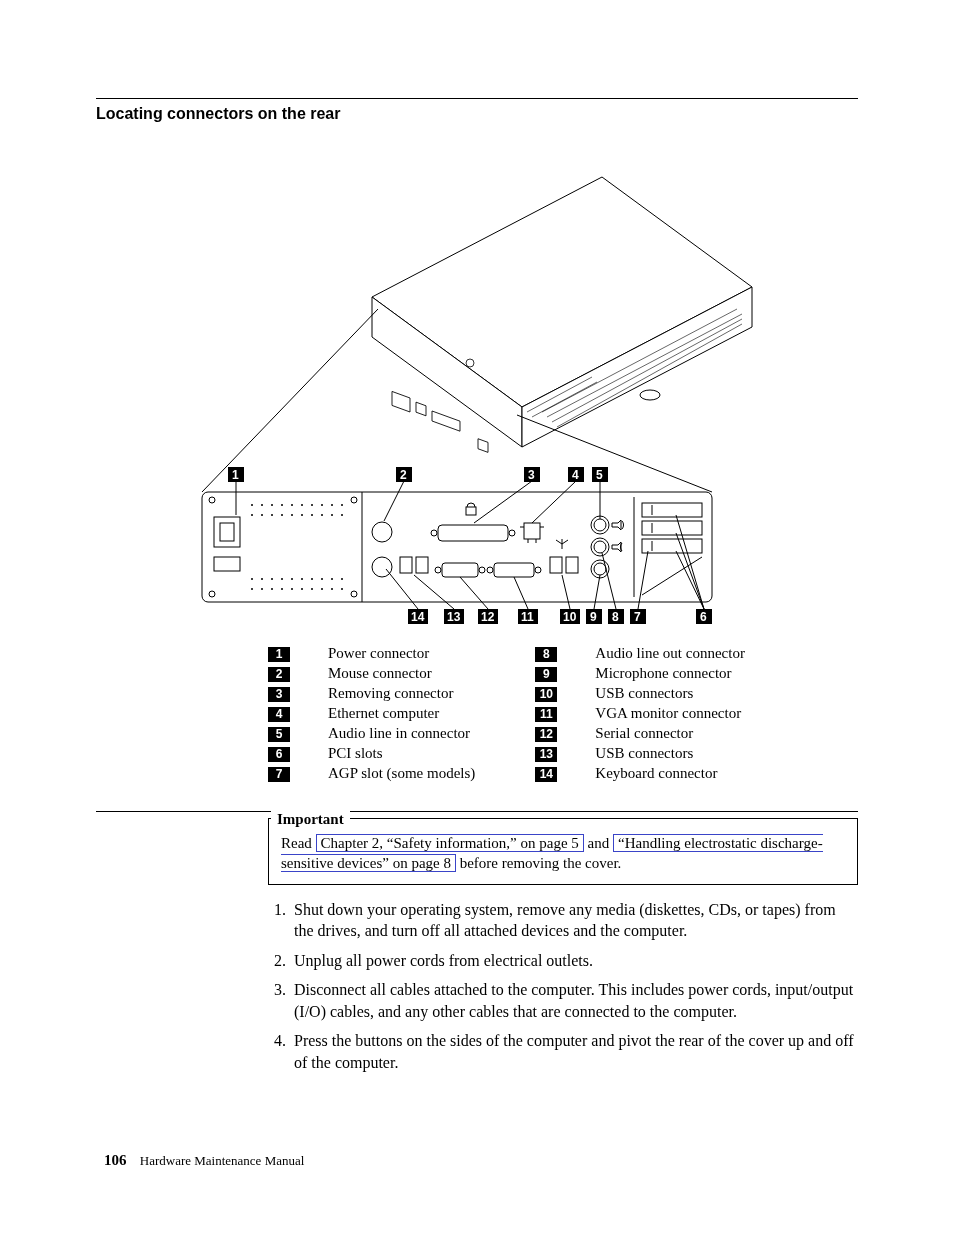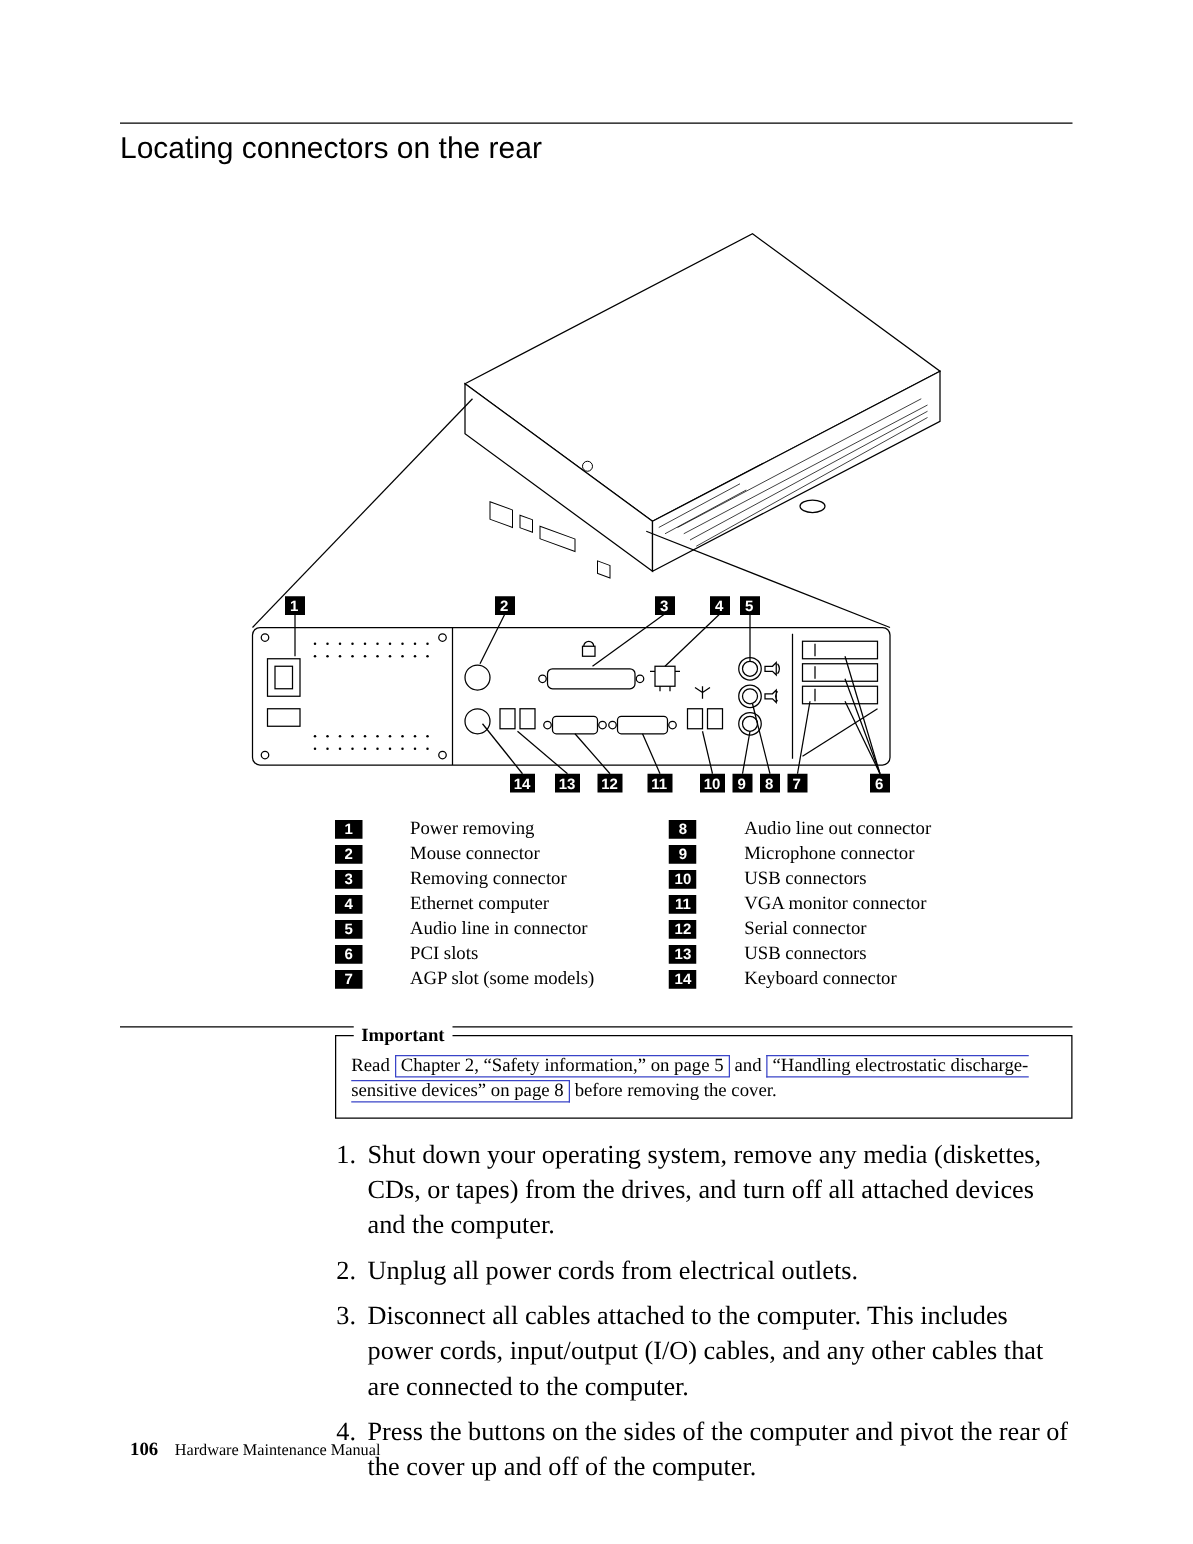--- a/index.html
+++ b/index.html
@@ -16,22 +16,22 @@
     padding: 98px 96px 0 96px;
     box-sizing: border-box;
   }
   .rule {
     border: none;
     border-top: 1px solid #000;
     margin: 0 0 6px 0;
   }
   h2.sect {
     font-family: Arial, Helvetica, sans-serif;
-    font-weight: 400;
-    font-size: 24px;
+    font-weight: 700;
+    font-size: 16px;
     margin: 0 0 14px 0;
   }
   .figwrap {
     display: flex;
     justify-content: center;
     margin-bottom: 18px;
   }
   .legend {
     margin: 4px 0 26px 0;
     padding-left: 172px;
@@ -69,35 +69,35 @@
     margin: 6px 0 14px 172px;
     border: 1px solid #000;
     position: relative;
     padding: 14px 12px 10px 12px;
     font-size: 15px;
     line-height: 1.35;
   }
   .important-box .legend-title {
     position: absolute;
     top: -10px;
-    left: 14px;
+    left: 2px;
     background: #fff;
     padding: 0 6px;
     font-weight: 700;
   }
   .boxlink {
     border: 1px solid #3a44c8;
     padding: 0 4px;
     color: #000;
     text-decoration: none;
   }
   ol.steps {
     margin: 0 0 0 172px;
     padding-left: 22px;
-    font-size: 21px;
+    font-size: 16px;
     line-height: 1.35;
   }
   ol.steps > li {
     margin-bottom: 8px;
     padding-left: 4px;
   }
   .footer {
     position: absolute;
     left: 104px;
     bottom: 66px;
@@ -337,21 +337,21 @@
           </g>
       </g>
     </svg>
   </div>
 
   <div class="legend">
     <div class="legend-cols">
       <div class="legend-col" id="legend-left">
           <div class="legend-row">
             <div class="cellnum"><span class="num">1</span></div>
-            <div class="celllab">Power removing</div>
+            <div class="celllab">Power connector</div>
           </div>
           <div class="legend-row">
             <div class="cellnum"><span class="num">2</span></div>
             <div class="celllab">Mouse connector</div>
           </div>
           <div class="legend-row">
             <div class="cellnum"><span class="num">3</span></div>
             <div class="celllab">Removing connector</div>
           </div>
           <div class="legend-row">

